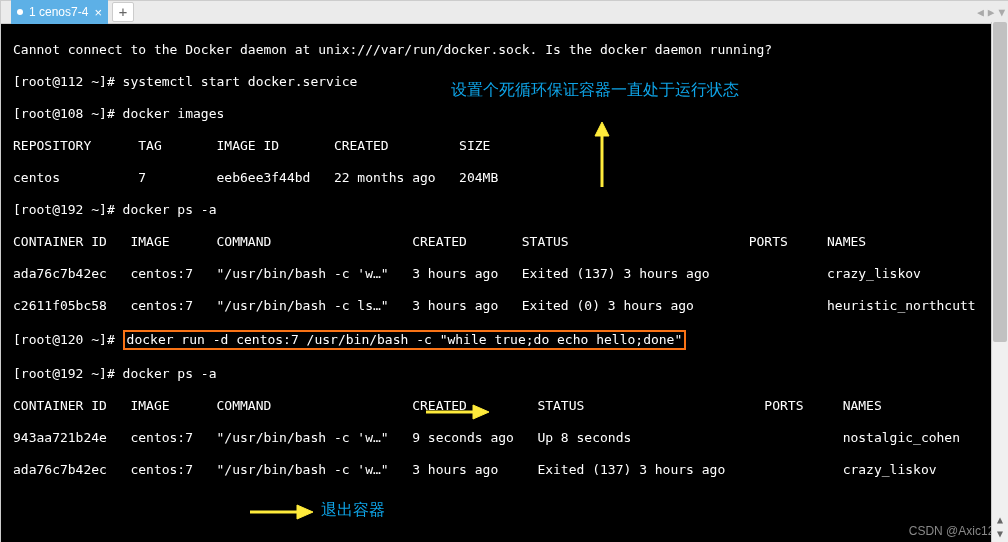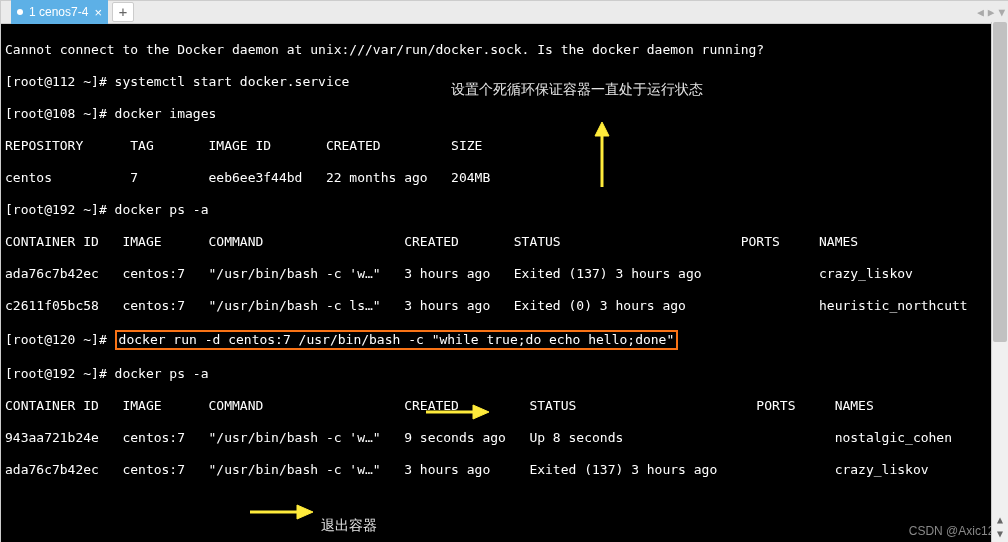--- a/index.html
+++ b/index.html
@@ -69,38 +69,38 @@
     right: 4px;
     display: flex;
     gap: 4px;
     color:#aaa;
     font-size:11px;
   }
   .terminal {
     flex: 1;
     background: #000;
     color: #fff;
-    padding: 2px 4px;
+    padding: 2px 12px;
     line-height: 16px;
     font-size: 13px;
     white-space: pre;
     position: relative;
     overflow: hidden;
   }
   .line { white-space: pre; }
   .red-box {
     border: 2px solid #f97316;
     display: inline-block;
     padding: 0 2px;
   }
   .annotation {
     position: absolute;
-    color: #e5e5e5;
-    font-family: Liberation Serif, serif;
-    font-size: 14px;
+    color: #0ea5e9;
+    font-family: Liberation Sans, sans-serif;
+    font-size: 16px;
     line-height: 20px;
     white-space: normal;
   }
   .arrow {
     position: absolute;
     stroke: #ffeb3b;
     fill: #ffeb3b;
   }
   .watermark {
     position: absolute;
@@ -178,21 +178,21 @@
 
 
 
 
 
 
     
     <div class="annotation" style="left:450px; top:56px;">
       <div>设置个死循环保证容器一直处于运行状态</div>
     </div>
-    <div class="annotation" style="left:320px; top:492px;">退出容器</div>
+    <div class="annotation" style="left:320px; top:476px;">退出容器</div>
 
     
     <svg class="arrow" style="left:586px; top:98px; width:30px; height:70px;">
       <line x1="15" y1="65" x2="15" y2="10" stroke="#ffeb3b" stroke-width="3"></line>
       <polygon points="15,0 8,14 22,14" fill="#ffeb3b"></polygon>
     </svg>
     <svg class="arrow" style="left:420px; top:378px; width:70px; height:20px;">
       <line x1="5" y1="10" x2="55" y2="10" stroke="#ffeb3b" stroke-width="3"></line>
       <polygon points="68,10 52,3 52,17" fill="#ffeb3b"></polygon>
     </svg>

